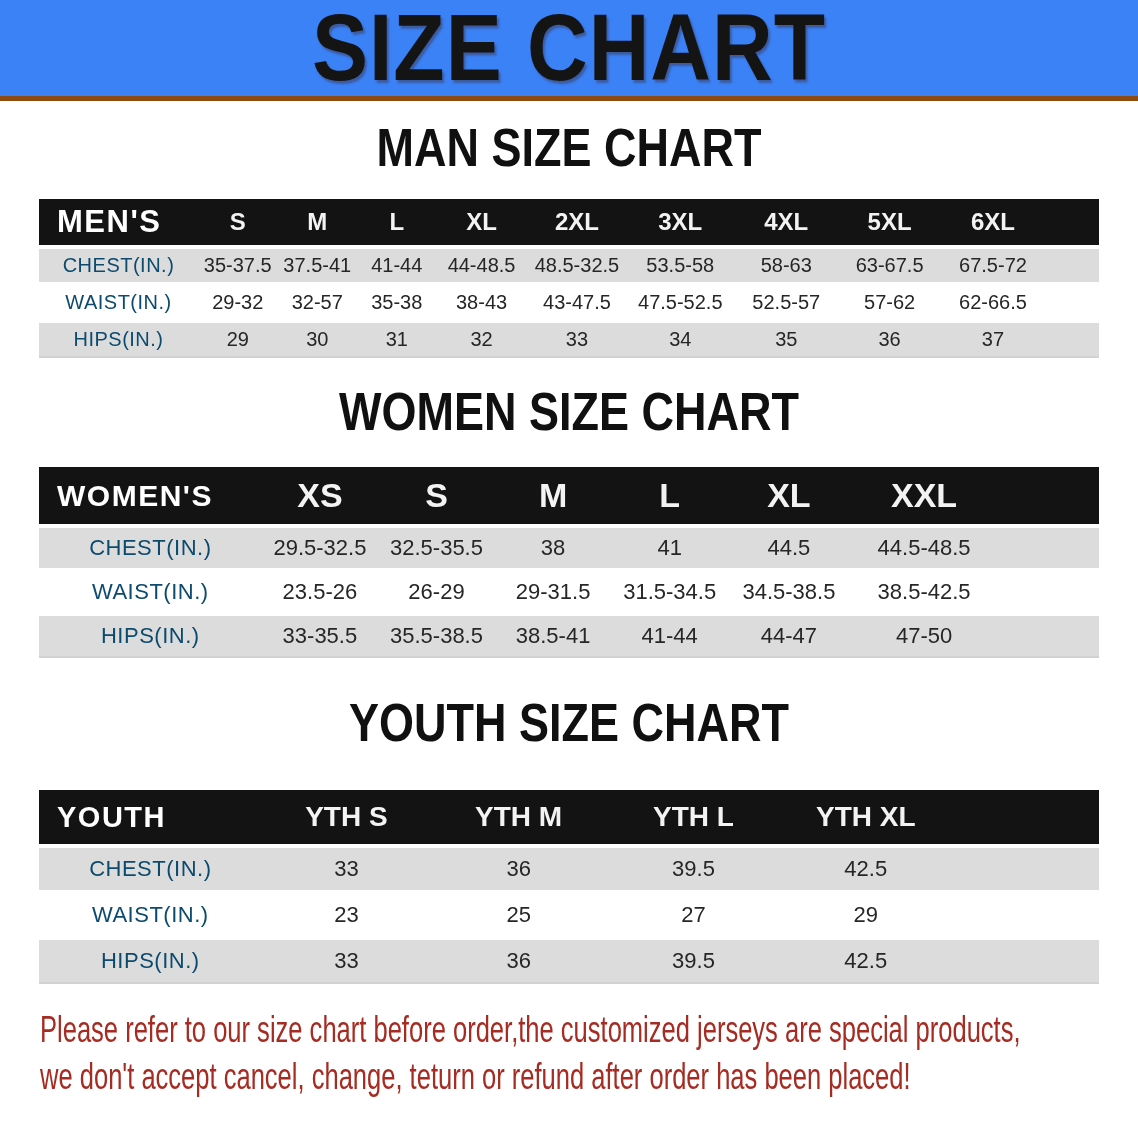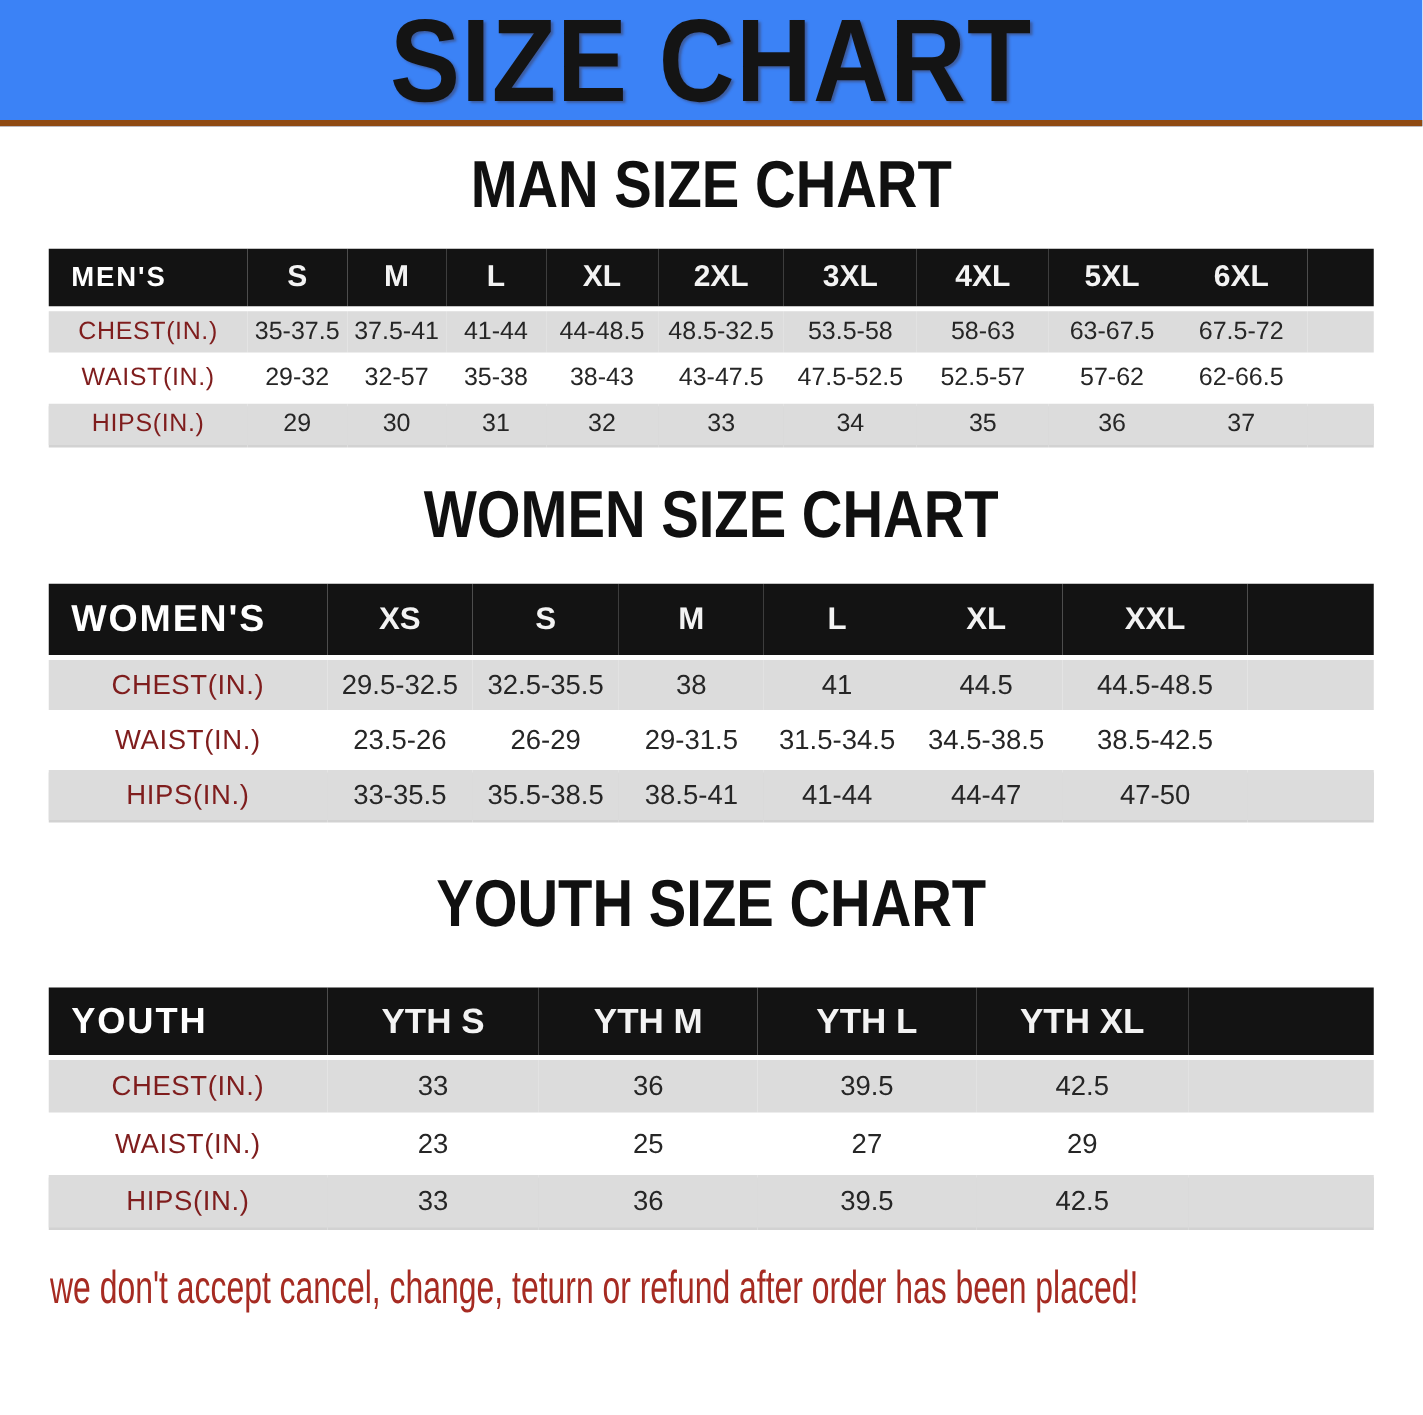--- a/index.html
+++ b/index.html
@@ -71,27 +71,27 @@
   }
   .size-table thead th.size-col { text-align: center; }
   .size-table tbody td {
     text-align: center;
     color: #262626;
     padding: 0;
   }
   .size-table tbody tr:nth-child(odd) td  { background: #dcdcdc; }
   .size-table tbody tr:nth-child(even) td { background: #ffffff; }
   .size-table tbody tr:last-child td { box-shadow: 0 2px 0 #d2d2d2; }
-  .size-table tbody td.row-label { letter-spacing: 0.5px; color: #7f1d1d; }
+  .size-table tbody td.row-label { letter-spacing: 0.5px; color: #0c4a6e; }
 
   .table-men   thead th            { height: 46px; font-size: 24px; }
-  .table-men   thead th.head-label { font-size: 22px; }
+  .table-men   thead th.head-label { font-size: 31px; }
   .table-men   tbody td            { height: 33px; font-size: 20px; }
 
-  .table-women thead th            { height: 57px; font-size: 25px; }
+  .table-women thead th            { height: 57px; font-size: 34px; }
   .table-women thead th.head-label { font-size: 30px; margin-left: 28px; }
   .table-women tbody td            { height: 40px; font-size: 22px; }
 
   .table-youth thead th            { height: 54px; font-size: 28px; margin-left: 25px; }
   .table-youth thead th.head-label { font-size: 29px; }
   .table-youth tbody td            { height: 42px; font-size: 22px; }
 
   
   .footer {
     margin-top: 20px;
@@ -296,14 +296,15 @@
         <td>33</td>
         <td>36</td>
         <td>39.5</td>
         <td>42.5</td>
         <td class="filler"></td>
       </tr>
     </tbody>
 </table>
 
 <div class="footer">
+  <div><span class="footer-line">Please refer to our size chart before order,the customized jerseys are special products,</span></div>
   <div><span class="footer-line">we don't accept cancel, change, teturn or refund after order has been placed!</span></div>
 </div>
 
 </body></html>

